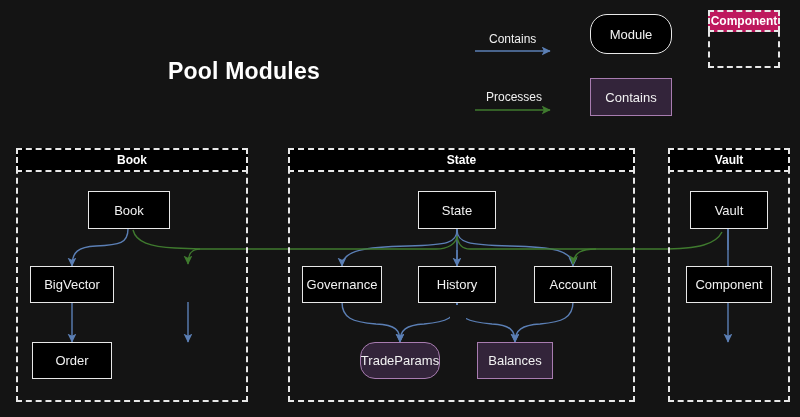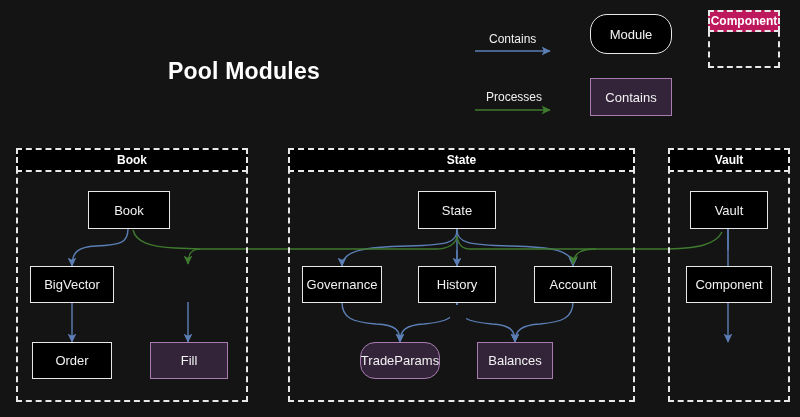--- a/index.html
+++ b/index.html
@@ -201,23 +201,20 @@
 
   <div class="node module" style="left:88px;top:191px;width:82px;height:38px;">
     <span>Book</span>
   </div>
   <div class="node module" style="left:30px;top:266px;width:84px;height:37px;">
     <span>BigVector</span>
   </div>
   <div class="node module" style="left:32px;top:342px;width:80px;height:37px;">
     <span>Order</span>
   </div>
-  <div class="node primitive" style="left:150px;top:342px;width:78px;height:37px;">
-    <span>Fill</span>
-  </div>
 
   <div class="node module" style="left:418px;top:191px;width:78px;height:38px;">
     <span>State</span>
   </div>
   <div class="node module" style="left:302px;top:266px;width:80px;height:37px;">
     <span>Governance</span>
   </div>
   <div class="node module" style="left:418px;top:266px;width:78px;height:37px;">
     <span>History</span>
   </div>

